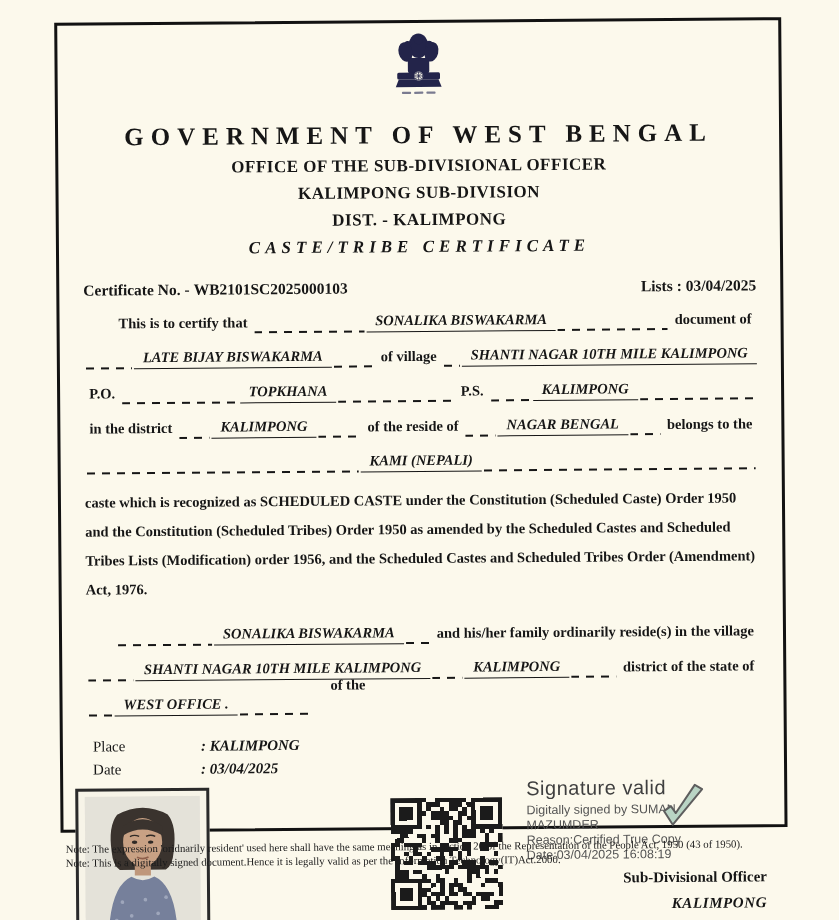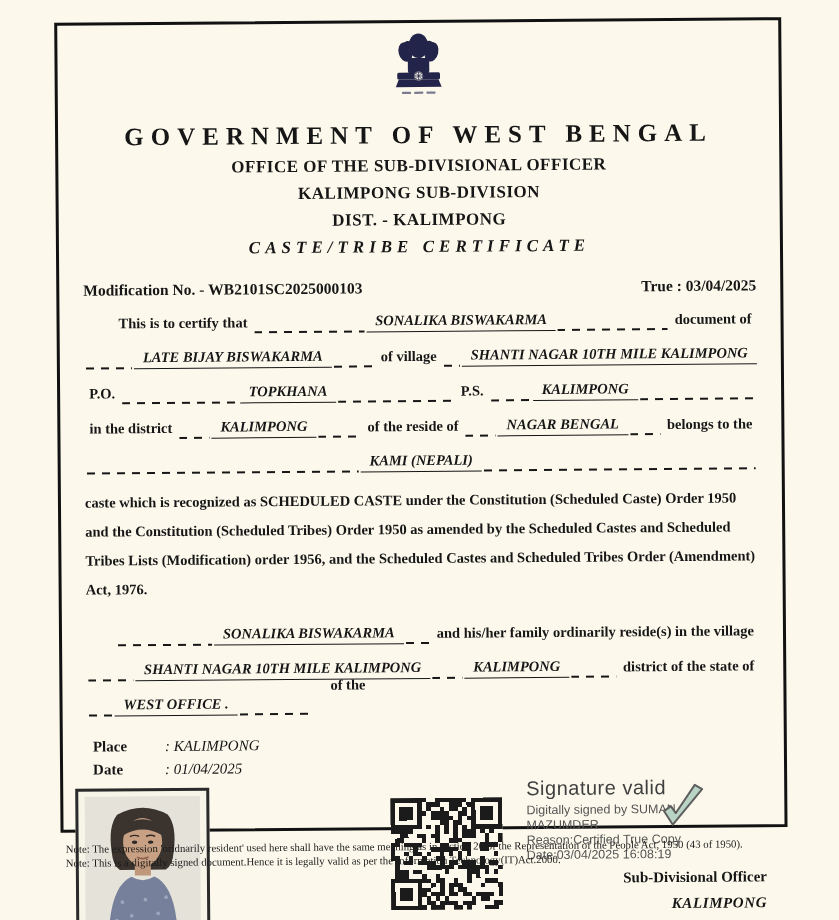--- a/index.html
+++ b/index.html
@@ -35,22 +35,22 @@
   .indent30{padding-left:30px;}
   .spacer{flex:1 1 auto;}
   .ovl{position:relative;display:inline-block;}
   .ovl-under{position:absolute;left:-4px;top:17px;font-weight:bold;font-style:normal;}
   .ovl-over{position:relative;font-style:italic;}
   
   .para{font-weight:bold;font-size:14.5px;line-height:29px;margin:14px 0 0 0;text-align:left;}
   
   .pd{margin-top:22px;font-size:15px;}
   .pd-row{display:flex;margin-top:6px;}
-  .pd-lbl{font-weight:bold;width:72px;padding-left:6px;}
-  .pd-val{font-weight:normal;font-style:italic;}
+  .pd-lbl{font-weight:normal;width:72px;padding-left:6px;}
+  .pd-val{font-weight:bold;font-style:italic;margin-left:36px;}
   
   .bottom{position:relative;height:168px;margin-top:10px;}
   .photo{position:absolute;left:-12px;top:0;width:118px;height:138px;border:3px solid #2a2a2a;
     background:#f7f4e8;padding:5px;}
   .photo svg{width:100%;height:100%;display:block;}
   .qr{position:absolute;left:303px;top:12px;width:112px;height:112px;}
   .sig{position:absolute;right:-6px;top:-8px;width:240px;}
   .sig-valid{font-family:"Liberation Sans",sans-serif;font-size:20px;color:#3f3f3f;letter-spacing:0.5px;}
   .sig-lines{font-family:"Liberation Sans",sans-serif;font-size:12.5px;line-height:15px;color:#545454;margin-top:3px;position:relative;}
   .sig-check{position:absolute;right:62px;top:-22px;width:46px;height:60px;}
@@ -92,24 +92,24 @@
     </svg>
 
     <div class="hdr-gov">GOVERNMENT OF WEST BENGAL</div>
     <div class="hdr-sub">OFFICE OF THE SUB-DIVISIONAL OFFICER</div>
     <div class="hdr-sub">KALIMPONG SUB-DIVISION</div>
     <div class="hdr-sub">DIST. - KALIMPONG</div>
     <div class="hdr-title">CASTE/TRIBE CERTIFICATE</div>
 
     <div class="meta-row">
       <div class="meta-left">
-        <span>Modification No. -</span><span>WB2101SC2025000103</span>
+        <span>Certificate No. -</span><span>WB2101SC2025000103</span>
       </div>
       <div class="meta-right">
-        <span>True :</span>
+        <span>Lists :</span>
         <span>03/04/2025</span>
       </div>
     </div>
 
     <div class="line indent30">
       <span class="lbl">This is to certify that</span>
       <span class="dash"></span>
       <span class="val">SONALIKA BISWAKARMA</span>
       <span class="dash"></span>
       <span class="lbl">document of</span>
@@ -178,21 +178,21 @@
       <span class="spacer"></span>
     </div>
 
     <div class="pd">
       <div class="pd-row">
         <span class="pd-lbl">Place</span>
         <span class="pd-val">: KALIMPONG</span>
       </div>
       <div class="pd-row">
         <span class="pd-lbl">Date</span>
-        <span class="pd-val">: 01/04/2025</span>
+        <span class="pd-val">: 03/04/2025</span>
       </div>
     </div>
 
     <div class="bottom">
 
       <div class="photo">
         <svg viewBox="0 0 100 120">
           <rect x="0" y="0" width="100" height="120" fill="#e9e6dd"></rect>
           <rect x="0" y="0" width="100" height="120" fill="#dcd9d2" opacity="0.35"></rect>
           <path d="M28 16 Q50 4 72 16 Q80 26 77 48 Q76 60 70 64 L30 64 Q24 60 23 48 Q20 26 28 16 Z" fill="#3a332e"></path>

